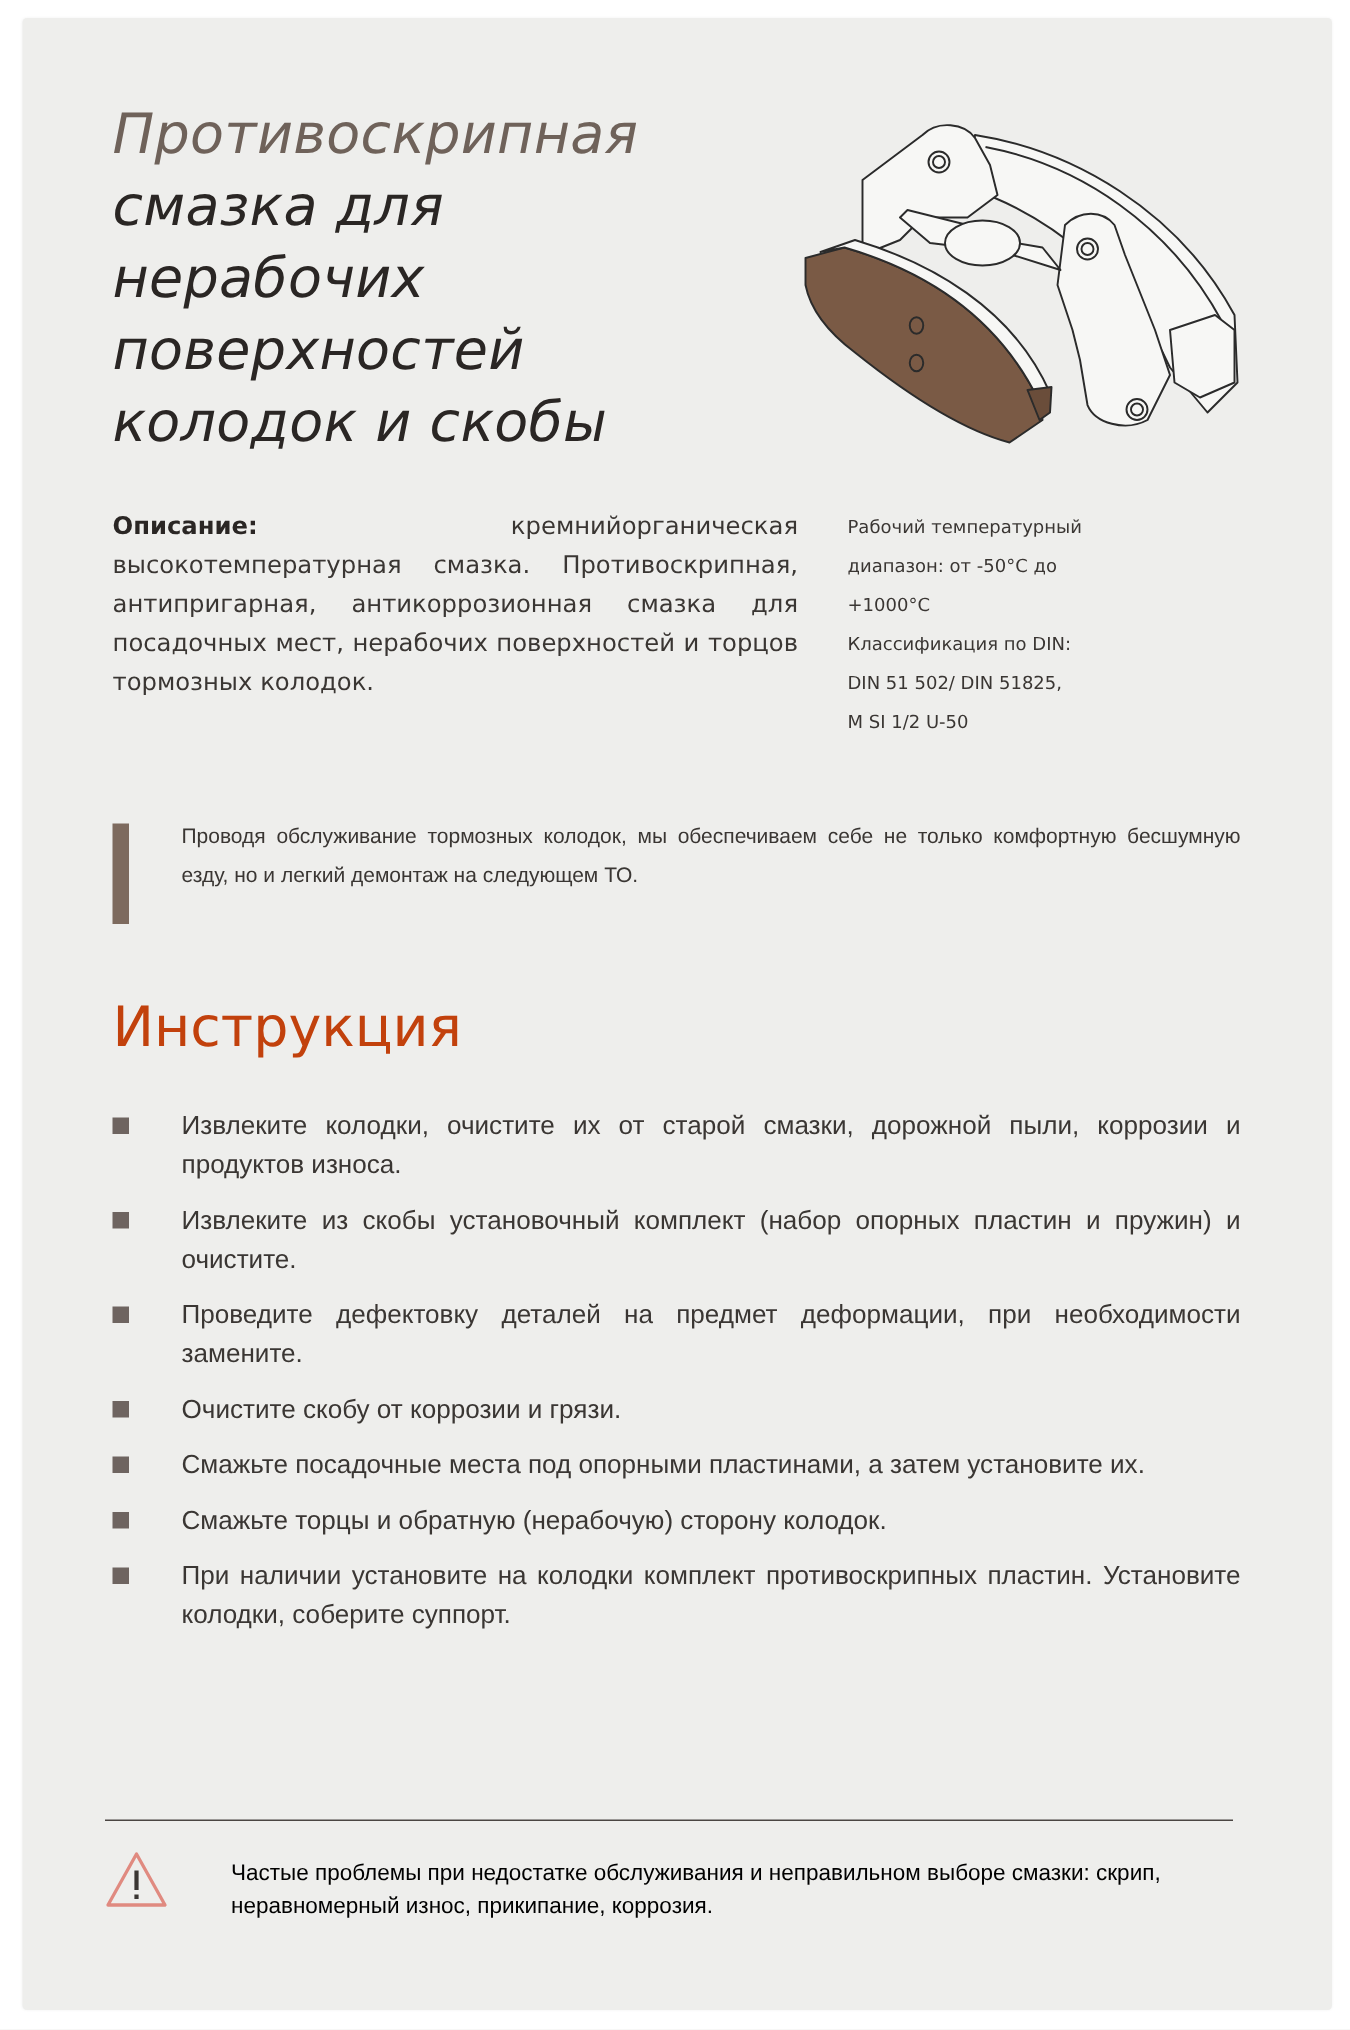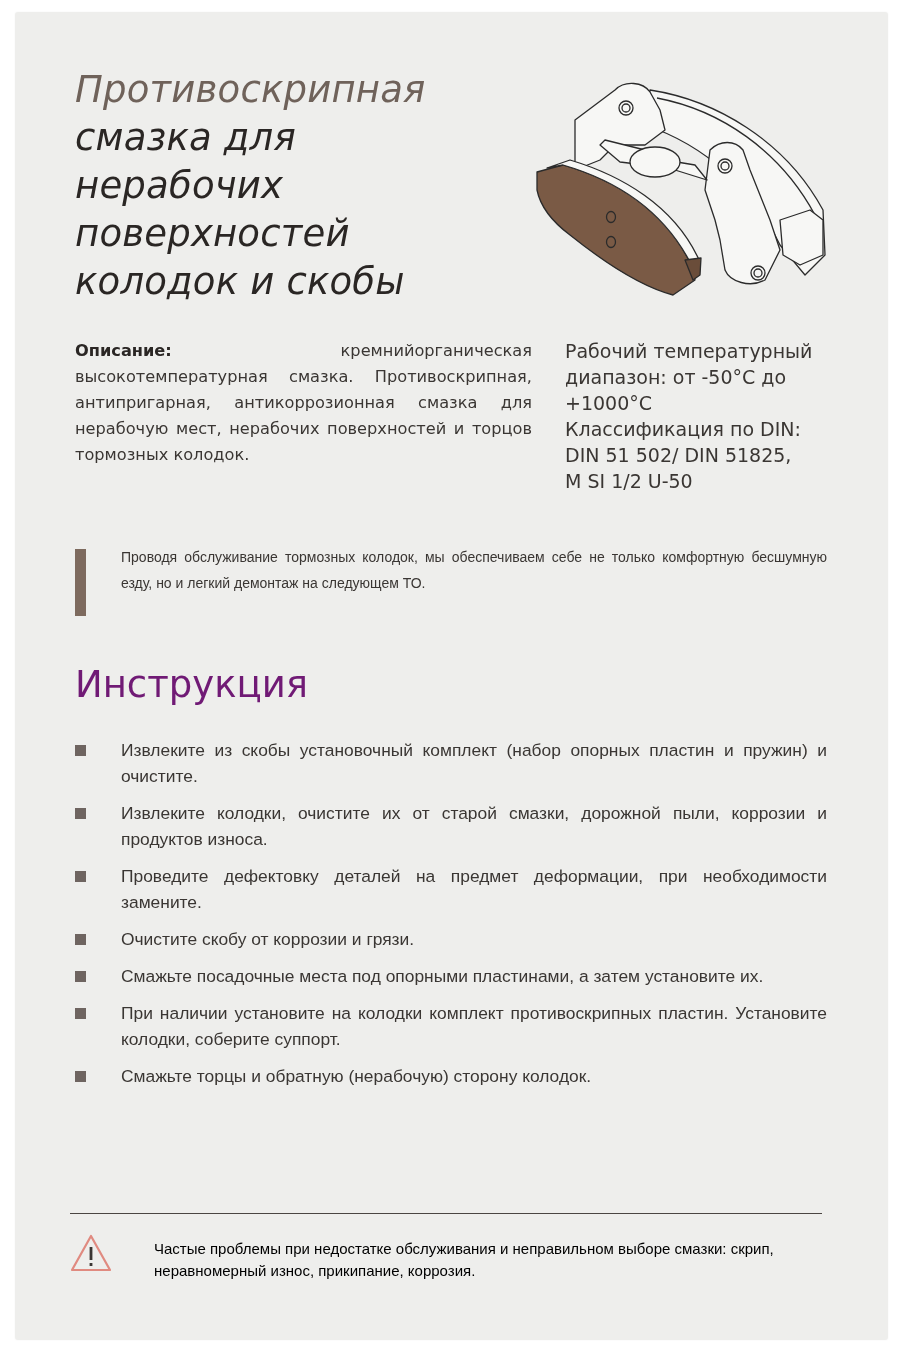--- a/index.html
+++ b/index.html
@@ -25,37 +25,37 @@
     .illustration { position: absolute; left: 525px; top: 70px; width: 310px; height: 230px; }
 
     .desc {
       position: absolute; left: 75px; top: 338px; width: 457px;
       font-family: "DejaVu Sans", sans-serif; font-size: 16.2px; line-height: 26px;
       text-align: justify; color: #3a3633; margin: 0;
     }
     .desc b { color: #2a2624; }
     .specs {
       position: absolute; left: 565px; top: 338px; width: 270px;
-      font-family: "DejaVu Sans", sans-serif; font-size: 19px; line-height: 26px;
+      font-family: "DejaVu Sans", sans-serif; font-size: 12px; line-height: 26px;
       color: #3a3633; margin: 0;
     }
     .specs div { white-space: nowrap; }
 
     .quote-bar {
       position: absolute; left: 75px; top: 549px; width: 11px; height: 67px; background: #7d6a5e;
     }
     .quote {
       position: absolute; left: 121px; top: 544px; width: 706px; margin: 0;
       font-size: 14px; line-height: 26px; color: #3a3633; text-align: justify;
     }
 
     .section-title {
       position: absolute; left: 75px; top: 660px; margin: 0;
       font-family: "DejaVu Sans", sans-serif;
-      font-weight: normal; font-size: 37px; line-height: 50px; color: #701a75;
+      font-weight: normal; font-size: 37px; line-height: 50px; color: #c2410c;
     }
 
     .steps { position: absolute; left: 75px; top: 737px; width: 752px; margin: 0; padding: 0; list-style: none; }
     .step { position: relative; padding-left: 46px; font-size: 17.4px; line-height: 26px; color: #3a3633; text-align: justify; }
     .step .bullet { position: absolute; left: 0; top: 8px; width: 11px; height: 11px; background: #6e6460; }
     .step + .step { margin-top: 11px; }
 
     .divider { position: absolute; left: 70px; top: 1213px; width: 752px; height: 1px; background: #4a4542; }
     .warn-icon { position: absolute; left: 69px; top: 1233px; width: 44px; height: 40px; }
     .warning {
@@ -101,45 +101,45 @@
   <g stroke="#2b2b2b" stroke-width="1.3" stroke-linejoin="round">
     <path d="M12 102 L38 95 C90 110 140 140 168 198 L170 210 L148 225 C110 215 70 185 45 165 C25 150 15 135 12 120 Z" fill="#7a5a45"></path>
     <path d="M22 98 L45 90 C95 105 150 135 175 192 L168 198 C140 140 90 110 38 95 Z" fill="#f7f7f5"></path>
     <path d="M160 190 L176 188 L175 205 L168 210 Z" fill="#6a4d3a"></path>
     <ellipse cx="86" cy="147" rx="4.5" ry="5.5" fill="none"></ellipse>
     <ellipse cx="86" cy="172" rx="4.5" ry="5.5" fill="none"></ellipse>
   </g>
 </svg>
 
 <p class="desc">
-  <b>Описание:</b><span> кремнийорганическая высокотемпературная смазка. Противоскрипная, антипригарная, антикоррозионная смазка для нерабочую мест, нерабочих поверхностей и торцов тормозных колодок.</span>
+  <b>Описание:</b><span> кремнийорганическая высокотемпературная смазка. Противоскрипная, антипригарная, антикоррозионная смазка для посадочных мест, нерабочих поверхностей и торцов тормозных колодок.</span>
 </p>
 
 <div class="specs">
   <div>Рабочий температурный</div>
   <div>диапазон: от -50°С до</div>
   <div>+1000°С</div>
   <div>Классификация по DIN:</div>
   <div>DIN 51 502/ DIN 51825,</div>
   <div>M SI 1/2 U-50</div>
 </div>
 
 <div class="quote-bar"></div>
 <p class="quote">Проводя обслуживание тормозных колодок, мы обеспечиваем себе не только комфортную бесшумную езду, но и легкий демонтаж на следующем ТО.</p>
 
 <h2 class="section-title">Инструкция</h2>
 
 <ul class="steps">
+  <li class="step"><span class="bullet"></span><span>Извлеките колодки, очистите их от старой смазки, дорожной пыли, коррозии и продуктов износа.</span></li>
   <li class="step"><span class="bullet"></span><span>Извлеките из скобы установочный комплект (набор опорных пластин и пружин) и очистите.</span></li>
-  <li class="step"><span class="bullet"></span><span>Извлеките колодки, очистите их от старой смазки, дорожной пыли, коррозии и продуктов износа.</span></li>
   <li class="step"><span class="bullet"></span><span>Проведите дефектовку деталей на предмет деформации, при необходимости замените.</span></li>
   <li class="step"><span class="bullet"></span><span>Очистите скобу от коррозии и грязи.</span></li>
   <li class="step"><span class="bullet"></span><span>Смажьте посадочные места под опорными пластинами, а затем установите их.</span></li>
+  <li class="step"><span class="bullet"></span><span>Смажьте торцы и обратную (нерабочую) сторону колодок.</span></li>
   <li class="step"><span class="bullet"></span><span>При наличии установите на колодки комплект противоскрипных пластин. Установите колодки, соберите суппорт.</span></li>
-  <li class="step"><span class="bullet"></span><span>Смажьте торцы и обратную (нерабочую) сторону колодок.</span></li>
 </ul>
 
 <div class="divider"></div>
 
 <svg class="warn-icon" viewBox="0 0 44 40">
   <path d="M22 3 L41 37 L3 37 Z" fill="none" stroke="#e08a80" stroke-width="2.2" stroke-linejoin="round"></path>
   <rect x="20.6" y="14" width="2.8" height="13" fill="#3a3633"></rect>
   <rect x="20.6" y="30" width="2.8" height="3" fill="#3a3633"></rect>
 </svg>
 <p class="warning">Частые проблемы при недостатке обслуживания и неправильном выборе смазки: скрип, неравномерный износ, прикипание, коррозия.</p>

